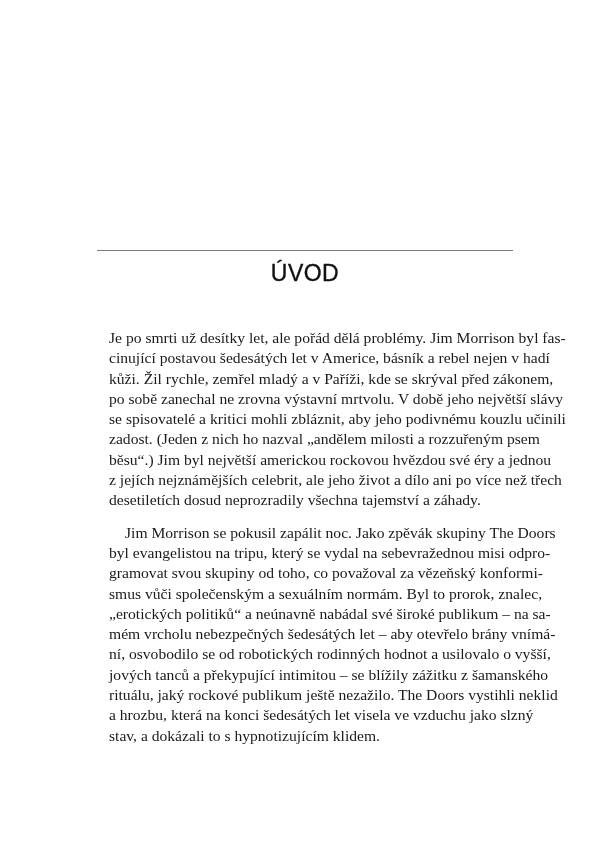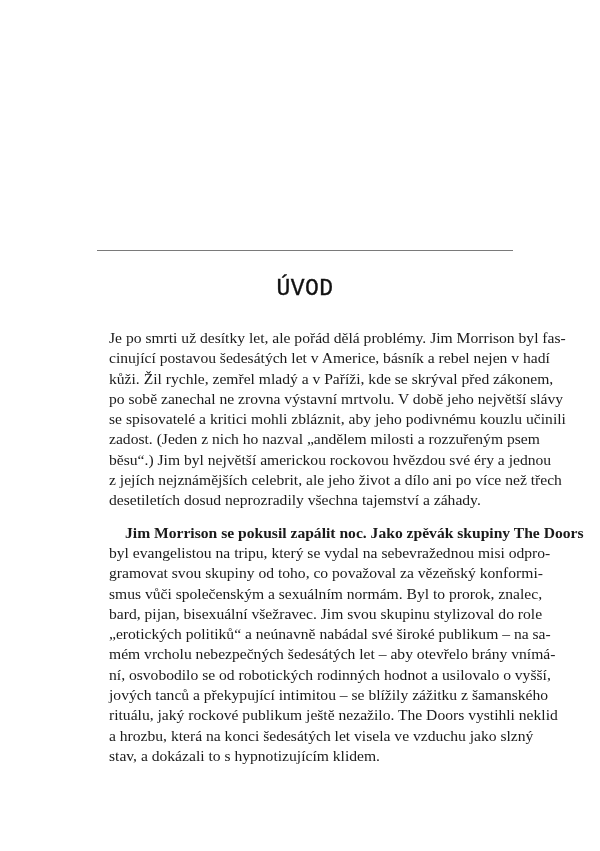--- a/index.html
+++ b/index.html
@@ -24,24 +24,24 @@
       position: absolute;
       left: 97px;
       top: 250px;
       width: 416px;
       height: 0;
       border-top: 1.5px solid #7a7a7a;
     }
     .chapter-title {
       position: absolute;
       left: 97px;
-      top: 276px;
+      top: 260px;
       width: 416px;
       text-align: center;
-      font-family: Liberation Mono, monospace;
+      font-family: Liberation Sans, sans-serif;
       font-size: 23px;
       letter-spacing: 0.5px;
       color: #111111;
       margin: 0;
       font-weight: normal;
       -webkit-text-stroke: 0.35px #111;
     }
     .body-text {
       position: absolute;
       left: 97px;
@@ -84,25 +84,24 @@
       <span class="line">cinující postavou šedesátých let v Americe, básník a rebel nejen v hadí</span>
       <span class="line">kůži. Žil rychle, zemřel mladý a v Paříži, kde se skrýval před zákonem,</span>
       <span class="line">po sobě zanechal ne zrovna výstavní mrtvolu. V době jeho největší slávy</span>
       <span class="line">se spisovatelé a kritici mohli zbláznit, aby jeho podivnému kouzlu učinili</span>
       <span class="line">zadost. (Jeden z nich ho nazval „andělem milosti a rozzuřeným psem</span>
       <span class="line">běsu“.) Jim byl největší americkou rockovou hvězdou své éry a jednou</span>
       <span class="line">z jejích nejznámějších celebrit, ale jeho život a dílo ani po více než třech</span>
       <span class="line last">desetiletích dosud neprozradily všechna tajemství a záhady.</span>
     </p>
     <p>
-      <span class="line first-indent" style="padding-left:16px;font-weight:bold;">Jim Morrison se pokusil zapálit noc. Jako zpěvák skupiny The Doors</span>
+      <span class="line first-indent" style="padding-left:16px;">Jim Morrison se pokusil zapálit noc. Jako zpěvák skupiny The Doors</span>
       <span class="line">byl evangelistou na tripu, který se vydal na sebevražednou misi odpro-</span>
       <span class="line">gramovat svou skupiny od toho, co považoval za vězeňský konformi-</span>
       <span class="line">smus vůči společenským a sexuálním normám. Byl to prorok, znalec,</span>
-      <span class="line">bard, pijan, bisexuální všežravec. Jim svou skupinu stylizoval do role</span>
       <span class="line">„erotických politiků“ a neúnavně nabádal své široké publikum – na sa-</span>
       <span class="line">mém vrcholu nebezpečných šedesátých let – aby otevřelo brány vnímá-</span>
       <span class="line">ní, osvobodilo se od robotických rodinných hodnot a usilovalo o vyšší,</span>
       <span class="line">jových tanců a překypující intimitou – se blížily zážitku z šamanského</span>
       <span class="line">rituálu, jaký rockové publikum ještě nezažilo. The Doors vystihli neklid</span>
       <span class="line">a hrozbu, která na konci šedesátých let visela ve vzduchu jako slzný</span>
       <span class="line last">stav, a dokázali to s hypnotizujícím klidem.</span>
     </p>
   </div>
 </div>

